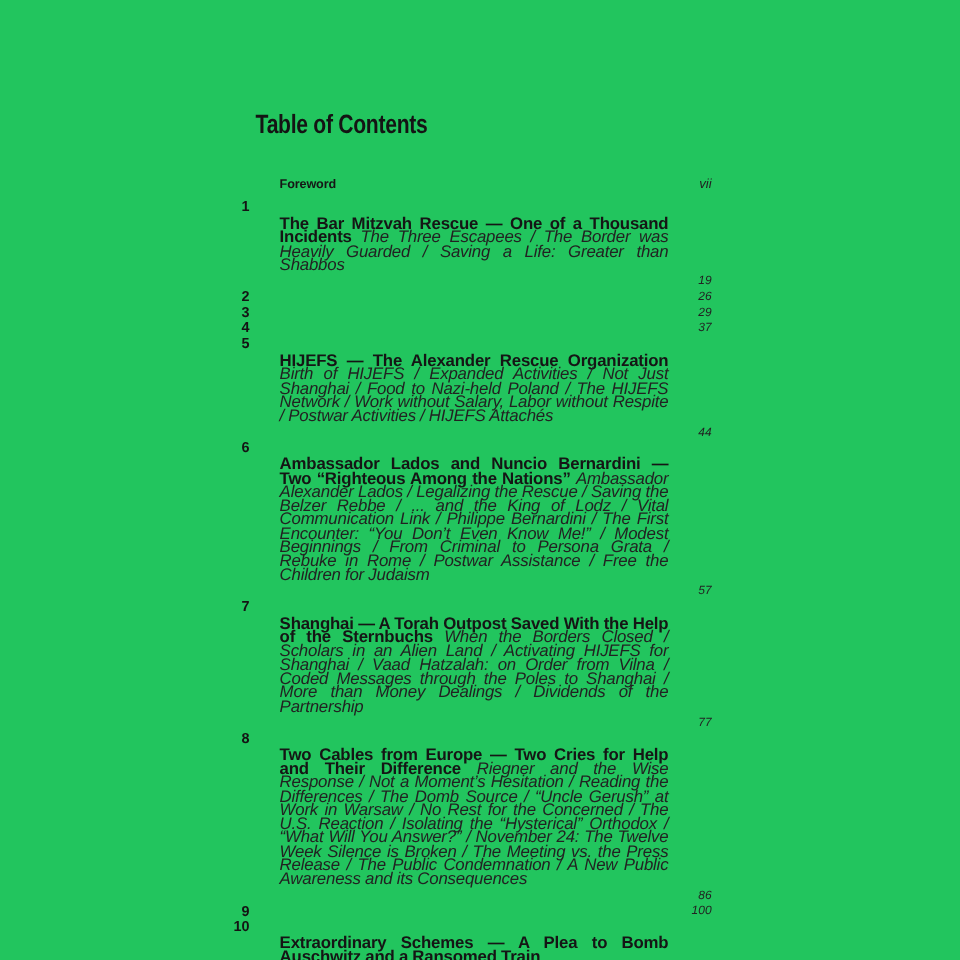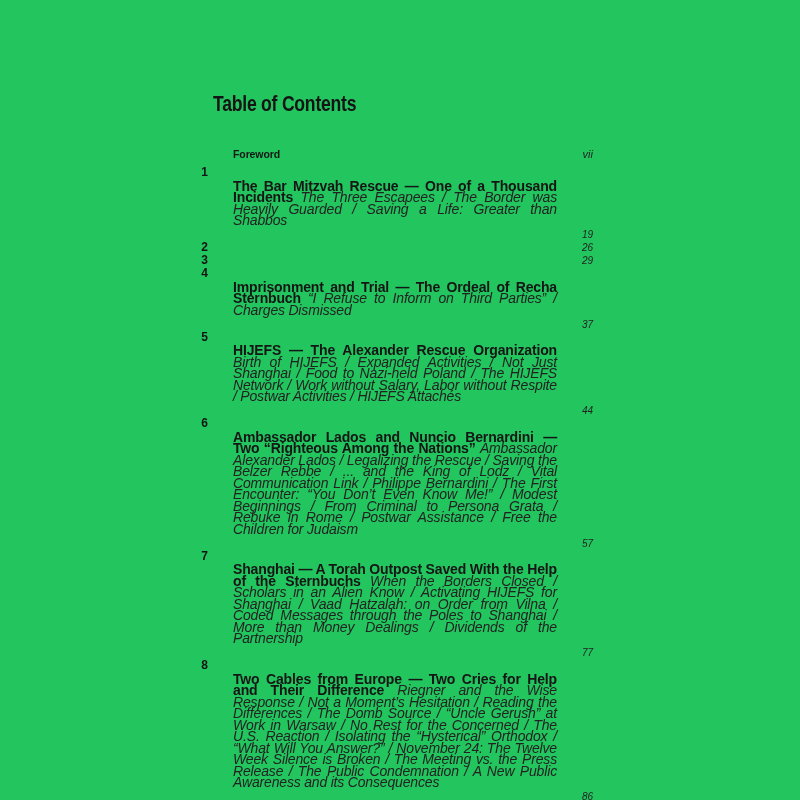--- a/index.html
+++ b/index.html
@@ -120,43 +120,41 @@
         <span class="pg">26</span>
       </div>
 
       <div class="entry">
         <span class="num">3</span>
         <span class="pg">29</span>
       </div>
 
       <div class="entry">
         <span class="num">4</span>
-        <p class="txt"><b>Imprisonment and Trial — The Ordeal of Recha Sternbuch</b>
-          <i>“I Refuse to Inform on Third Parties” / Charges Dismissed</i></p>
         <span class="pg">37</span>
       </div>
 
       <div class="entry">
         <span class="num">5</span>
         <p class="txt"><b>HIJEFS — The Alexander Rescue Organization</b>
           <i>Birth of HIJEFS / Expanded Activities / Not Just Shanghai / Food to Nazi-held Poland / The HIJEFS Network / Work without Salary, Labor without Respite / Postwar Activities / HIJEFS Attachés</i></p>
         <span class="pg">44</span>
       </div>
 
       <div class="entry">
         <span class="num">6</span>
         <p class="txt"><b>Ambassador Lados and Nuncio Bernardini — Two “Righteous Among the Nations”</b>
           <i>Ambassador Alexander Lados / Legalizing the Rescue / Saving the Belzer Rebbe / ... and the King of Lodz / Vital Communication Link / Philippe Bernardini / The First Encounter: “You Don’t Even Know Me!” / Modest Beginnings / From Criminal to Persona Grata / Rebuke in Rome / Postwar Assistance / Free the Children for Judaism</i></p>
         <span class="pg">57</span>
       </div>
 
       <div class="entry">
         <span class="num">7</span>
         <p class="txt"><b>Shanghai — A Torah Outpost Saved With the Help of the Sternbuchs</b>
-          <i>When the Borders Closed / Scholars in an Alien Know / Activating HIJEFS for Shanghai / Vaad Hatzalah: on Order from Vilna / Coded Messages through the Poles to Shanghai / More than Money Dealings / Dividends of the Partnership</i></p>
+          <i>When the Borders Closed / Scholars in an Alien Land / Activating HIJEFS for Shanghai / Vaad Hatzalah: on Order from Vilna / Coded Messages through the Poles to Shanghai / More than Money Dealings / Dividends of the Partnership</i></p>
         <span class="pg">77</span>
       </div>
 
       <div class="entry">
         <span class="num">8</span>
         <p class="txt"><b>Two Cables from Europe — Two Cries for Help and Their Difference</b>
           <i>Riegner and the Wise Response / Not a Moment’s Hesitation / Reading the Differences / The Domb Source / “Uncle Gerush” at Work in Warsaw / No Rest for the Concerned / The U.S. Reaction / Isolating the “Hysterical” Orthodox / “What Will You Answer?” / November 24: The Twelve Week Silence is Broken / The Meeting vs. the Press Release / The Public Condemnation / A New Public Awareness and its Consequences</i></p>
         <span class="pg">86</span>
       </div>
 

